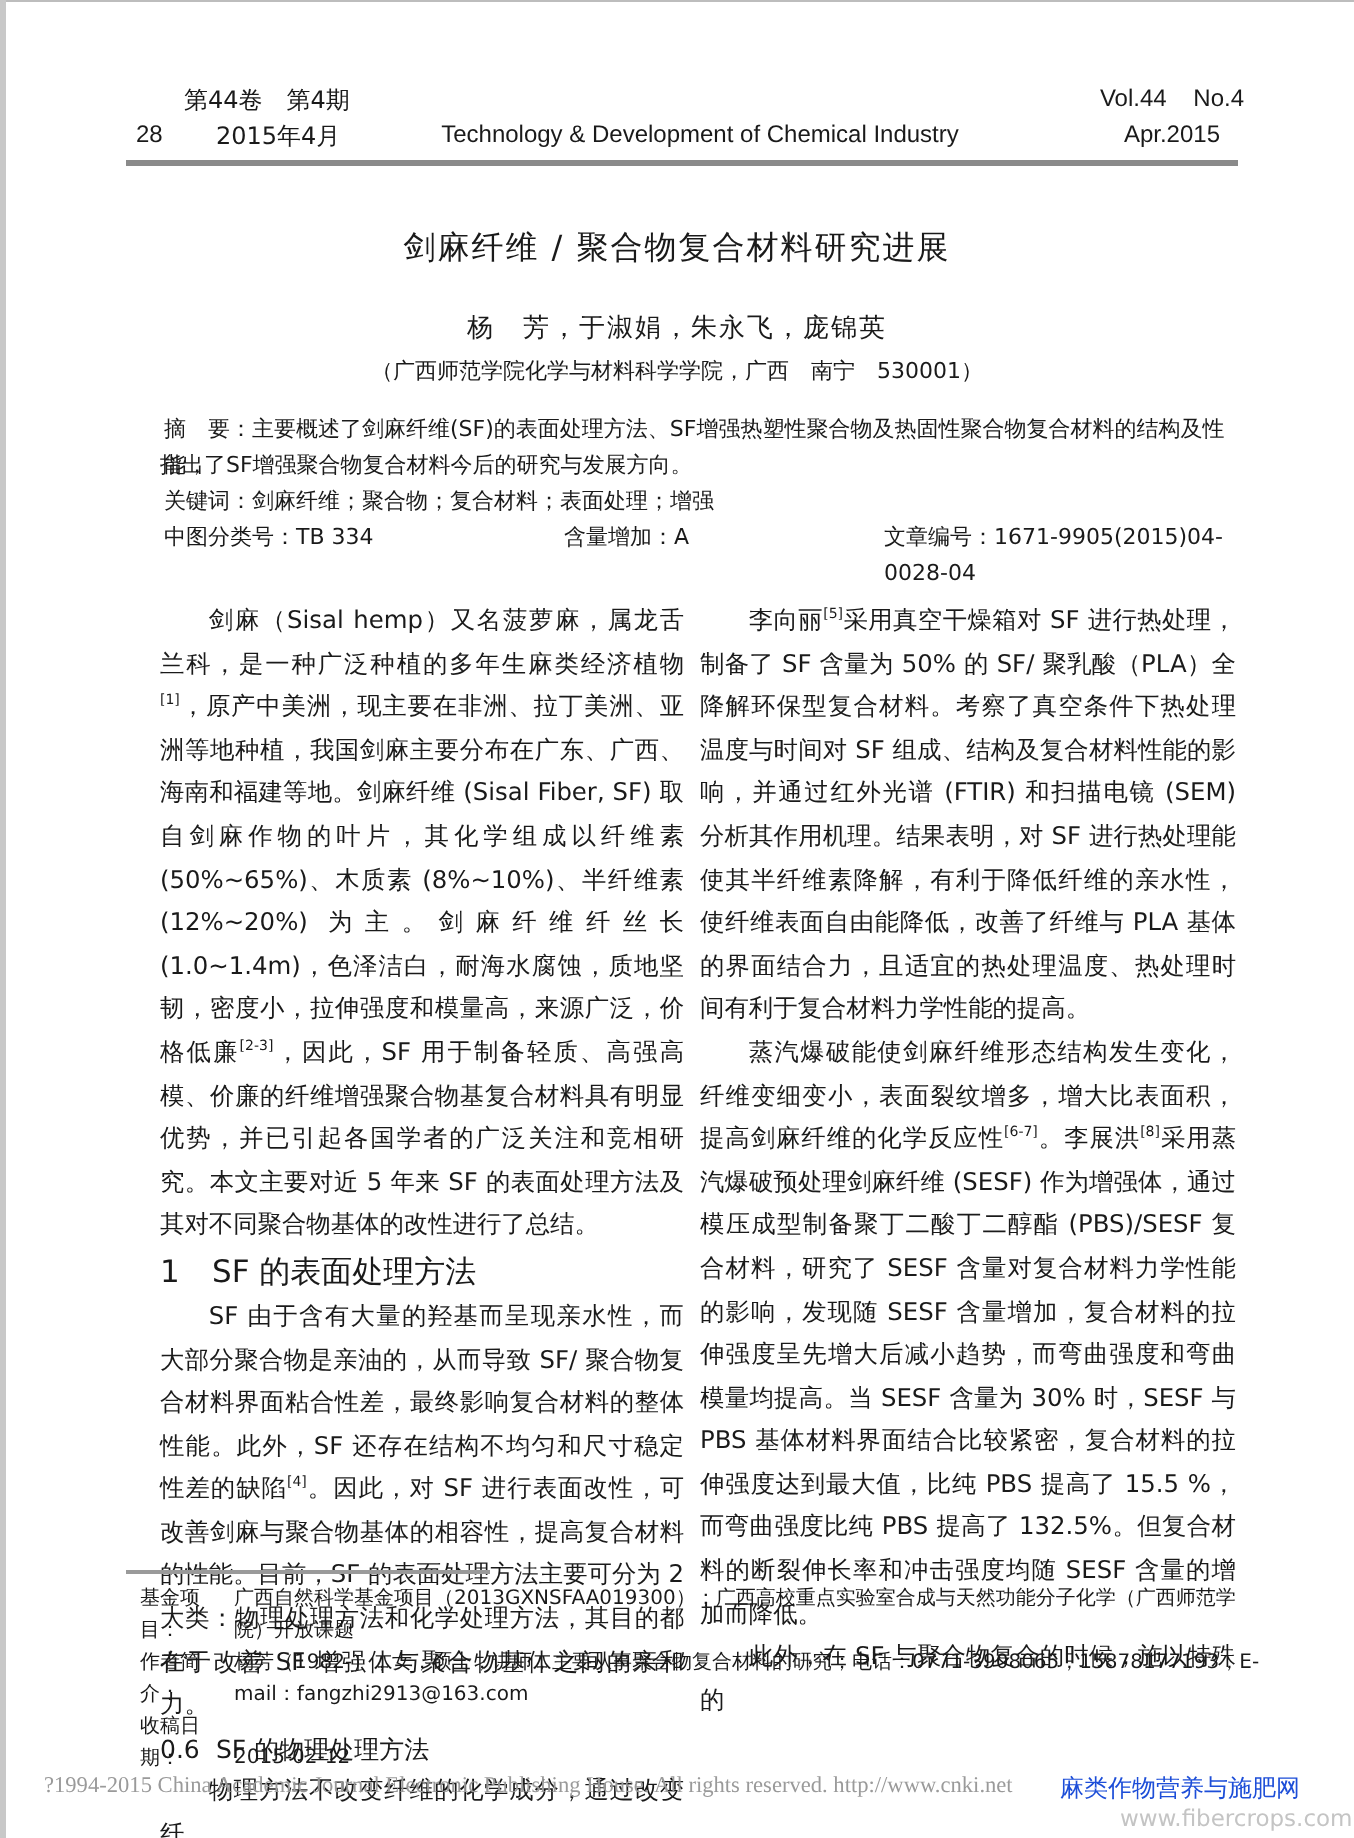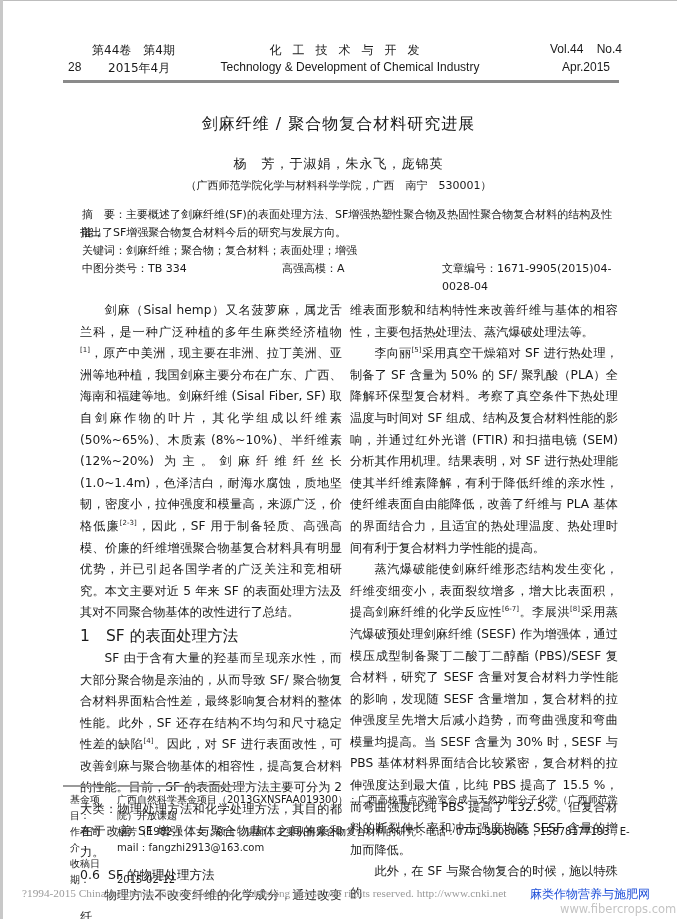--- a/index.html
+++ b/index.html
@@ -61,21 +61,20 @@
 </head>
 <body>
 
 <div class="top-edge"></div>
 <div class="left-edge"></div>
 
 <div class="hdr">
   <span class="pg">28</span>
   <span class="vol-cn">第44卷　第4期</span>
   <span class="date-cn">2015年4月</span>
-  <span class="jn-cn">化工技术与开发</span>
   <span class="jn-en">Technology  &amp; Development of Chemical Industry</span>
   <span class="vol-en">Vol.44 No.4</span>
   <span class="date-en">Apr.2015</span>
 </div>
 <div class="hdr-rule"></div>
 
 <div class="title">剑麻纤维 / 聚合物复合材料研究进展</div>
 <div class="authors">杨　芳，于淑娟，朱永飞，庞锦英</div>
 <div class="affil">（广西师范学院化学与材料科学学院，广西　南宁　530001）</div>
 
@@ -83,34 +82,33 @@
   <span>摘　要：</span><span>主要概述了剑麻纤维(SF)的表面处理方法、SF增强热塑性聚合物及热固性聚合物复合材料的结构及性能，</span>
 </div>
 <div class="abs abs2">
   <span>指出了SF增强聚合物复合材料今后的研究与发展方向。</span>
 </div>
 <div class="abs kw">
   <span>关键词：</span><span>剑麻纤维；聚合物；复合材料；表面处理；增强</span>
 </div>
 <div class="abs cls">
   <span>中图分类号：</span><span>TB 334</span>
-  <span class="c2"><span>高强高模：</span><span>A</span></span>
+  <span class="c2"><span>含量增加：</span><span>A</span></span>
   <span class="c3"><span>文章编号：</span><span>1671-9905(2015)04-0028-04</span></span>
 </div>
 
 <div class="col left">
   <p><span>剑麻（Sisal hemp）又名菠萝麻，属龙舌兰科，是一种广泛种植的多年生麻类经济植物<sup>[1]</sup>，原产中美洲，现主要在非洲、拉丁美洲、亚洲等地种植，我国剑麻主要分布在广东、广西、海南和福建等地。剑麻纤维 (Sisal Fiber, SF) 取自剑麻作物的叶片，其化学组成以纤维素 (50%~65%)、木质素 (8%~10%)、半纤维素 (12%~20%) 为主。剑麻纤维纤丝长 (1.0~1.4m)，色泽洁白，耐海水腐蚀，质地坚韧，密度小，拉伸强度和模量高，来源广泛，价格低廉<sup>[2-3]</sup>，因此，SF 用于制备轻质、高强高模、价廉的纤维增强聚合物基复合材料具有明显优势，并已引起各国学者的广泛关注和竞相研究。本文主要对近 5 年来 SF 的表面处理方法及其对不同聚合物基体的改性进行了总结。</span></p>
   <p class="h1"><span class="num">1</span><span>SF 的表面处理方法</span></p>
   <p><span>SF 由于含有大量的羟基而呈现亲水性，而大部分聚合物是亲油的，从而导致 SF/ 聚合物复合材料界面粘合性差，最终影响复合材料的整体性能。此外，SF 还存在结构不均匀和尺寸稳定性差的缺陷<sup>[4]</sup>。因此，对 SF 进行表面改性，可改善剑麻与聚合物基体的相容性，提高复合材料的性能。目前，SF 的表面处理方法主要可分为 2 大类：物理处理方法和化学处理方法，其目的都在于改善 SF 增强体与聚合物基体之间的亲和力。</span></p>
   <p class="h2"><span class="num">0.6</span><span>SF 的物理处理方法</span></p>
   <p>物理方法不改变纤维的化学成分，通过改变纤</p>
 </div>
 
 <div class="col right">
-  <p class="noindent">维表面形貌和结构特性来改善纤维与基体的相容性，主要包括热处理法、蒸汽爆破处理法等。</p>
   <p><span>李向丽<sup>[5]</sup>采用真空干燥箱对 SF 进行热处理，制备了 SF 含量为 50% 的 SF/ 聚乳酸（PLA）全降解环保型复合材料。考察了真空条件下热处理温度与时间对 SF 组成、结构及复合材料性能的影响，并通过红外光谱 (FTIR) 和扫描电镜 (SEM) 分析其作用机理。结果表明，对 SF 进行热处理能使其半纤维素降解，有利于降低纤维的亲水性，使纤维表面自由能降低，改善了纤维与 PLA 基体的界面结合力，且适宜的热处理温度、热处理时间有利于复合材料力学性能的提高。</span></p>
   <p><span>蒸汽爆破能使剑麻纤维形态结构发生变化，纤维变细变小，表面裂纹增多，增大比表面积，提高剑麻纤维的化学反应性<sup>[6-7]</sup>。李展洪<sup>[8]</sup>采用蒸汽爆破预处理剑麻纤维 (SESF) 作为增强体，通过模压成型制备聚丁二酸丁二醇酯 (PBS)/SESF 复合材料，研究了 SESF 含量对复合材料力学性能的影响，发现随 SESF 含量增加，复合材料的拉伸强度呈先增大后减小趋势，而弯曲强度和弯曲模量均提高。当 SESF 含量为 30% 时，SESF 与 PBS 基体材料界面结合比较紧密，复合材料的拉伸强度达到最大值，比纯 PBS 提高了 15.5 %，而弯曲强度比纯 PBS 提高了 132.5%。但复合材料的断裂伸长率和冲击强度均随 SESF 含量的增加而降低。</span></p>
   <p>此外，在 SF 与聚合物复合的时候，施以特殊的</p>
 </div>
 
 <div class="fn-rule"></div>
 <div class="fn fn1">
   <div style="display:flex">
       <span class="lbl">基金项目：</span>
       <span style="flex:1">广西自然科学基金项目（2013GXNSFAA019300）；广西高校重点实验室合成与天然功能分子化学（广西师范学院）开放课题</span>

